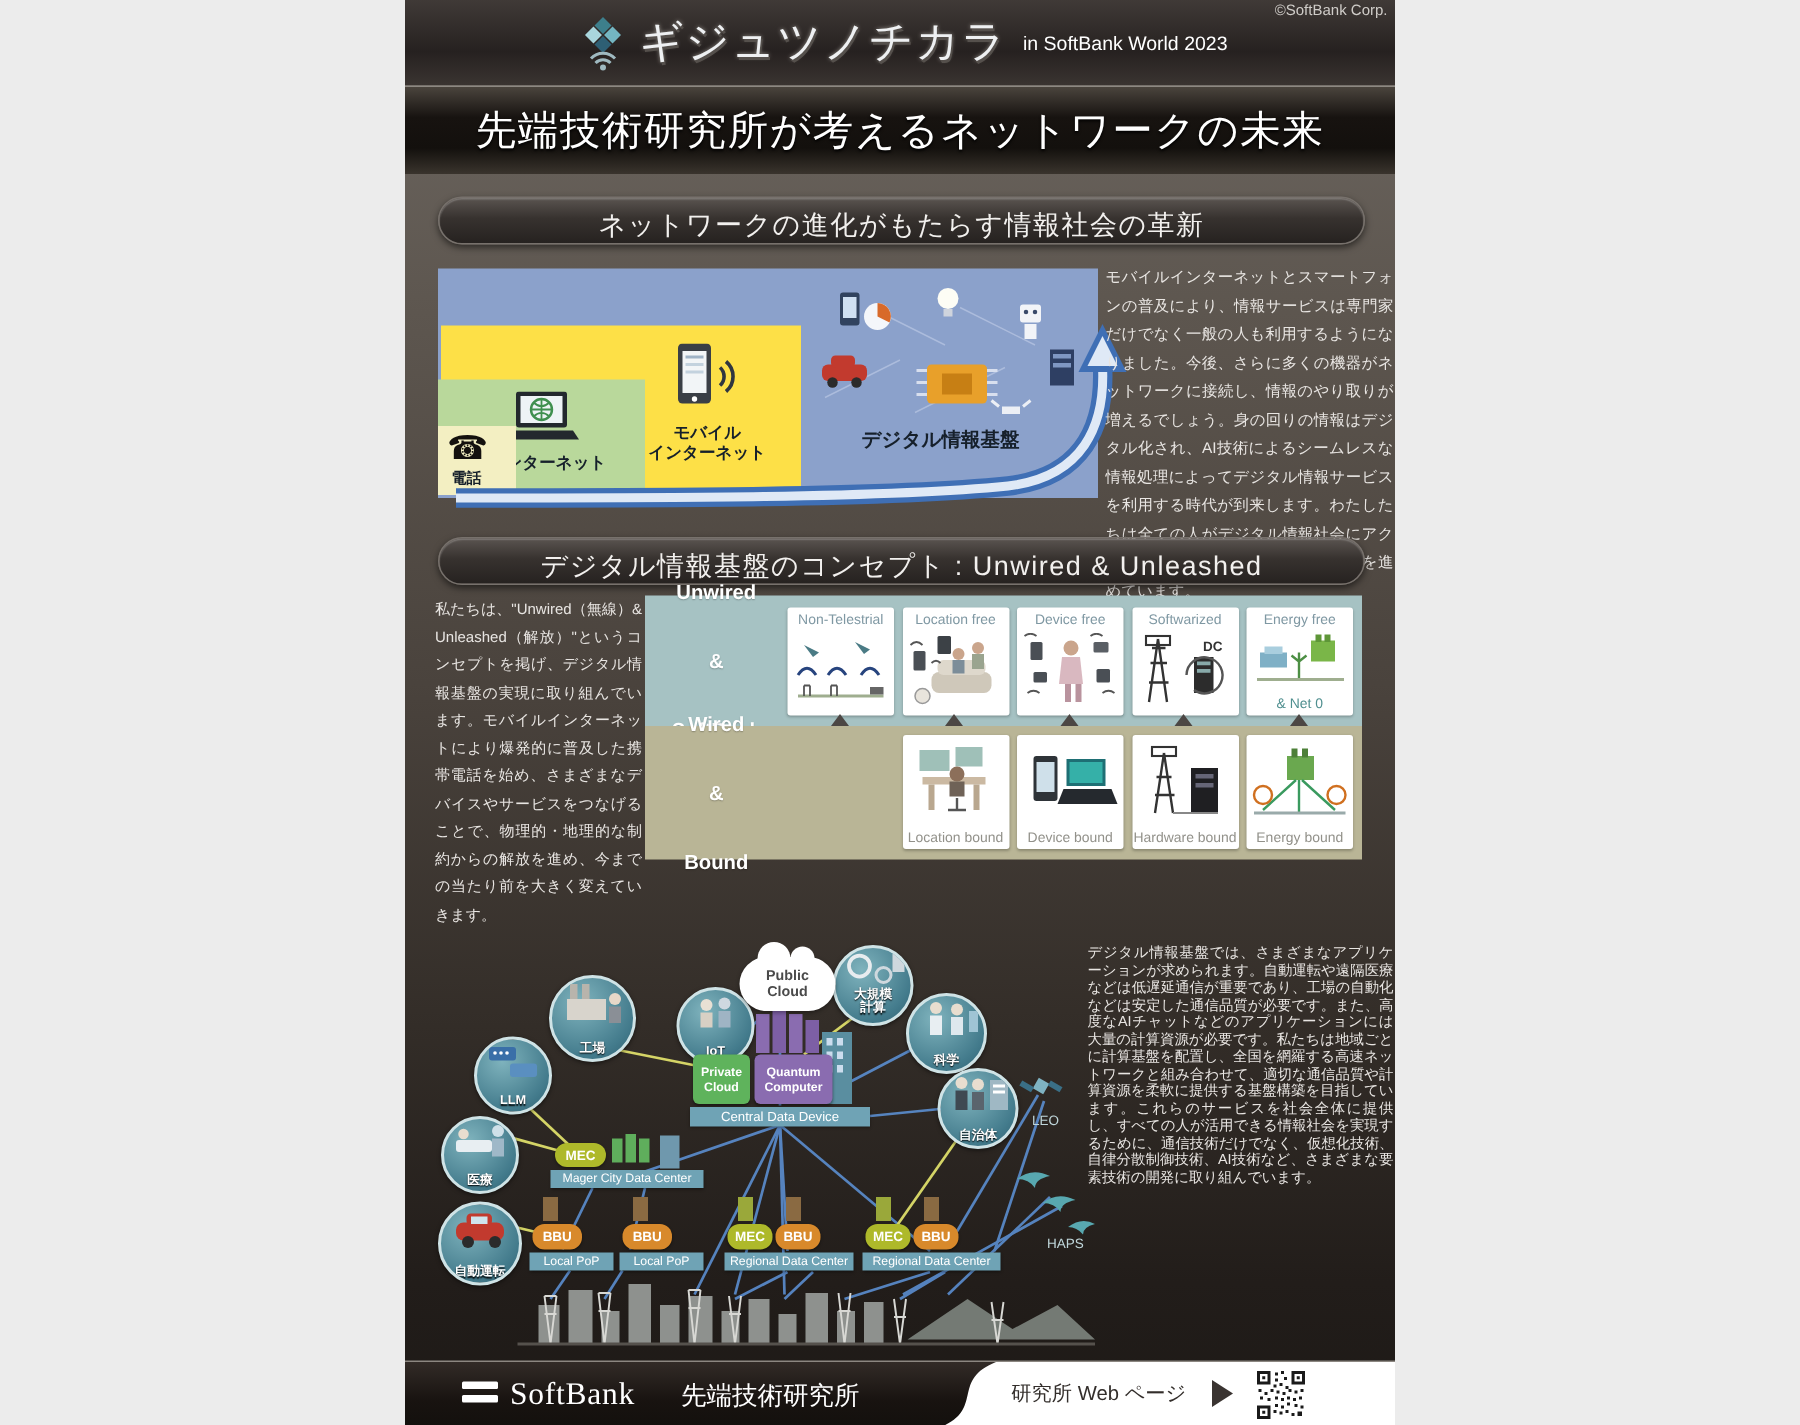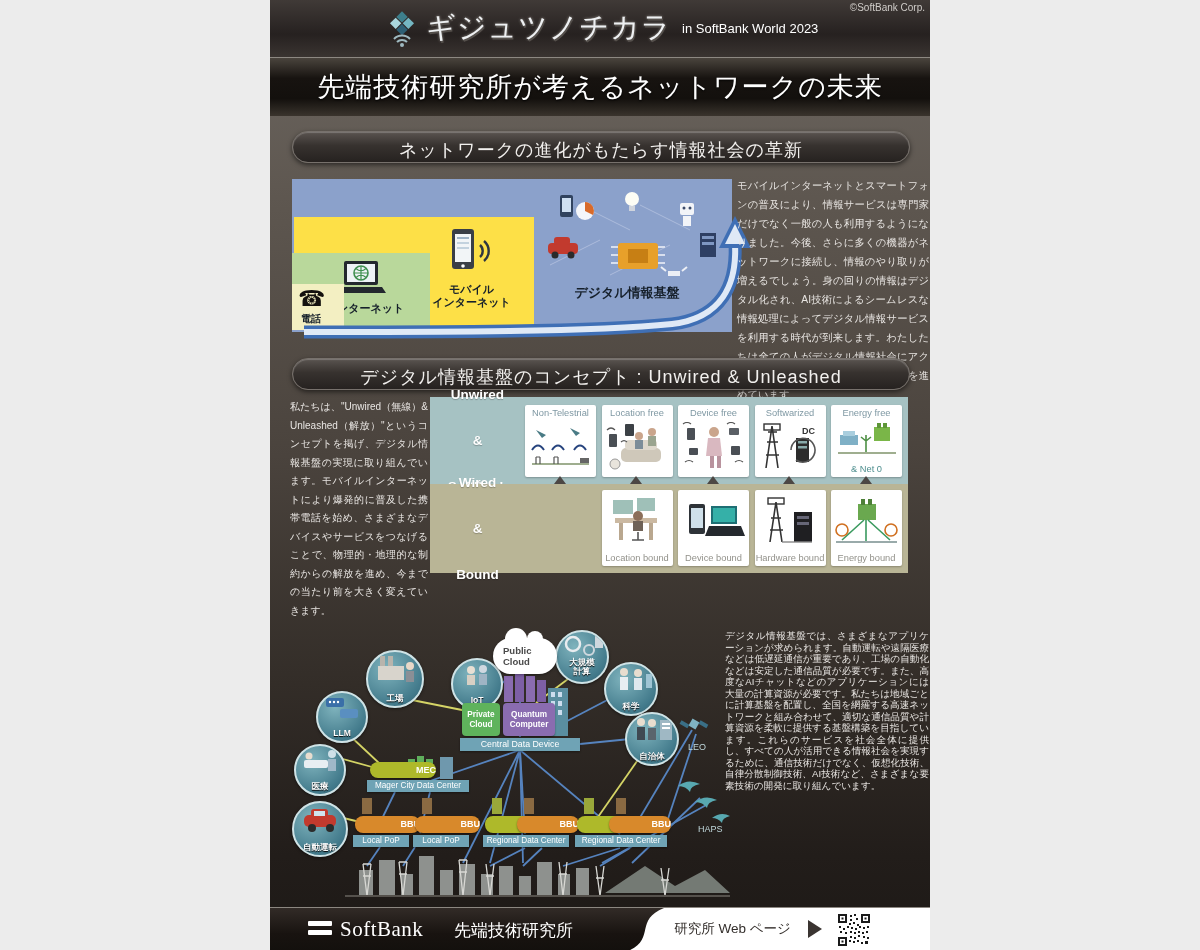--- a/index.html
+++ b/index.html
@@ -49,26 +49,26 @@
        border-bottom:12px solid #4c4744;}
   
   #diag{position:absolute;left:10px;top:626px;width:450px;height:276px;}
   .circ{position:absolute;border-radius:50%;background:radial-gradient(circle at 35% 30%,#7fb3bd,#437b8c 70%,#2f5f70);
         border:2px solid #cfe3e6;box-shadow:0 1px 3px rgba(0,0,0,.5);overflow:hidden;}
   .circ .clabel{position:absolute;left:0;bottom:3px;width:100%;text-align:center;color:#fff;
         font-size:8.5px;font-weight:bold;line-height:9px;text-shadow:0 1px 1px #000;}
   .nodebar{position:absolute;background:#6fa3b5;color:#fff;font-size:8.2px;text-align:center;
         line-height:12px;box-shadow:0 1px 2px rgba(0,0,0,.4);white-space:nowrap;}
   .pillnode{position:absolute;border-radius:8px;color:#fff;font-weight:bold;font-size:9px;
-        text-align:right;box-shadow:0 1px 2px rgba(0,0,0,.4);padding-left:32px;}
+        text-align:center;box-shadow:0 1px 2px rgba(0,0,0,.4);}
   .mec{background:#aeb92a;} .bbu{background:#d8892b;}
   .sqnode{position:absolute;border-radius:4px;color:#fff;font-weight:bold;font-size:8.2px;line-height:9.5px;
         display:flex;align-items:center;justify-content:center;text-align:center;box-shadow:0 1px 2px rgba(0,0,0,.4);}
   .cloudnode{position:absolute;background:#fff;border-radius:18px;color:#4a4a4a;font-size:9.5px;font-weight:bold;
-        line-height:11px;display:flex;align-items:center;justify-content:center;text-align:left;
+        line-height:11px;display:flex;align-items:center;justify-content:center;text-align:center;
         box-shadow:0 1px 3px rgba(0,0,0,.4);}
   .cloudnode:before{content:"";position:absolute;top:-10px;left:12px;width:22px;height:22px;background:#fff;border-radius:50%;}
   .cloudnode:after{content:"";position:absolute;top:-7px;right:14px;width:16px;height:16px;background:#fff;border-radius:50%;}
   .sky-label{position:absolute;color:#bfd6da;font-size:9px;}
   
   #footer{position:absolute;left:0;top:907px;width:660px;height:43px;
      background:linear-gradient(180deg,#322b27 0%,#181310 60%,#13100d 100%);border-top:1px solid #8c8781;}
   #footer-white{position:absolute;right:0;top:0;width:245px;height:43px;background:#fff;}
   .sb-bars div{width:24px;height:5px;background:#fff;border-radius:1px;margin-bottom:4px;}
   .sb-word{font-size:21px;color:#fff;letter-spacing:.5px;font-family:"Liberation Serif","DejaVu Serif",serif;}

